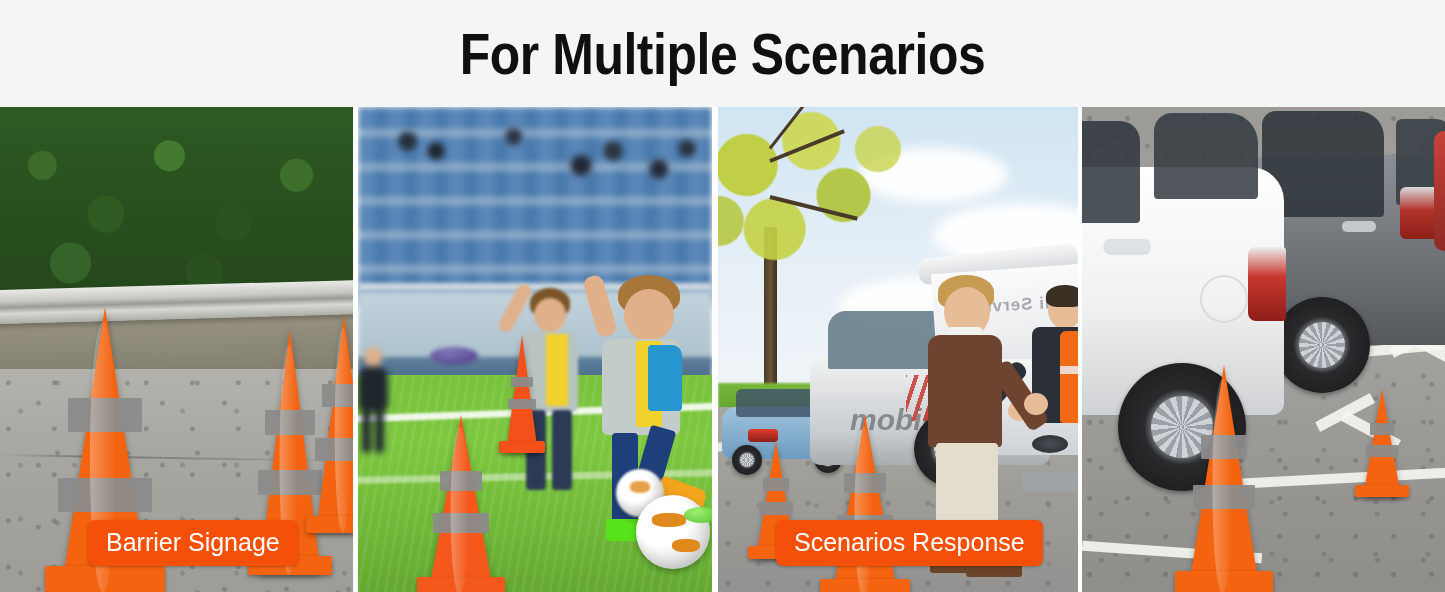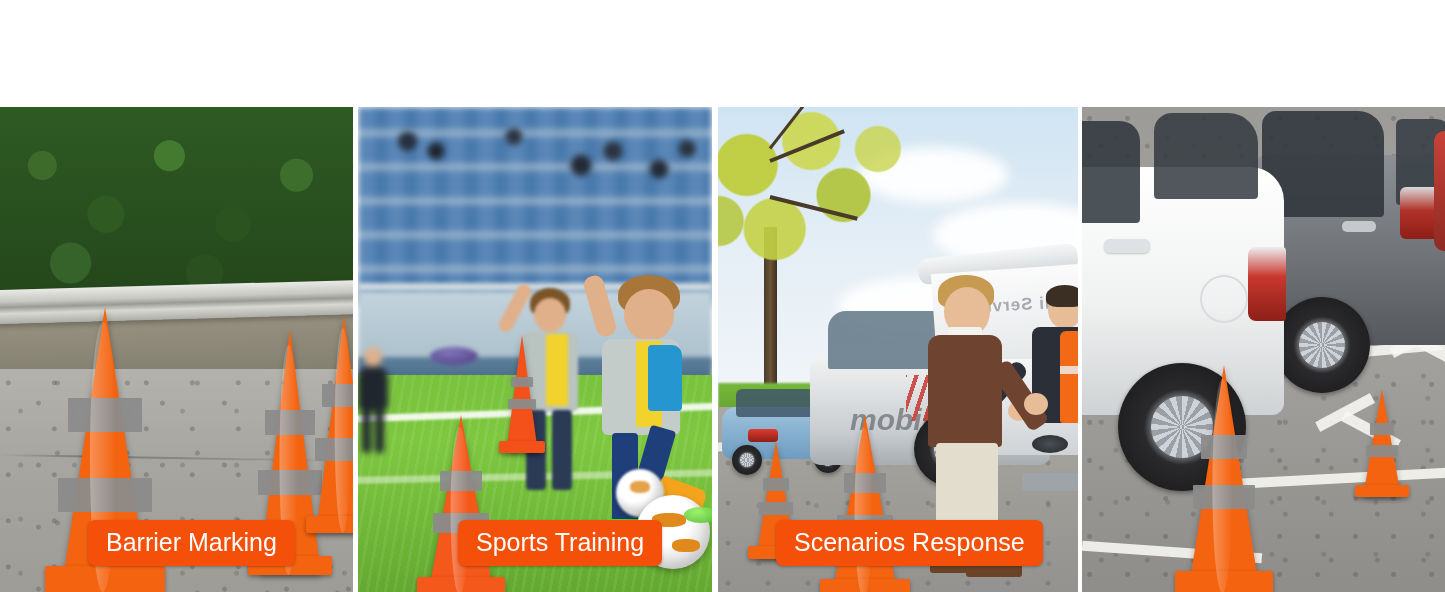--- a/index.html
+++ b/index.html
@@ -287,20 +287,23 @@
   .s4-chev{
     position:absolute; width:62px; height:11px;
     background:rgba(246,246,242,.9); filter:blur(.5px);
   }
 </style>
 </head>
 <body>
 
 <div class="banner">
 
+  <div class="header">
+    <div class="header-title">For Multiple Scenarios</div>
+  </div>
 
   <div class="panels">
 
     <div class="panel p1">
       <div class="scene">
         <div class="s1-hedge"></div>
         <div class="s1-wall"></div>
         <div class="s1-rail"></div>
         <div class="s1-road"></div>
         <div class="s1-crack"></div>
@@ -322,21 +325,21 @@
         </div>
 
         <div class="cone" style="left:297px; top:186px; width:94px; height:240px;">
           <div class="body" style="border-width:0 28px 218px 28px;"></div>
           <div class="base" style="width:76px; height:17px;"></div>
           <div class="band" style="width:44px; height:23px; bottom:126px;"></div>
           <div class="band" style="width:58px; height:23px; bottom:72px;"></div>
           <div class="sheen" style="width:16px; height:205px; border-radius:50%;"></div>
         </div>
       </div>
-      <div class="caption cap1">Barrier Marking</div>
+      <div class="caption cap1">Barrier Signage</div>
     </div>
 
     <div class="panel p2">
       <div class="scene">
         <div class="s2-stand"></div>
         <div class="s2-crowd"></div>
         <div class="s2-barrier"></div>
         <div class="s2-wall"></div>
         <div class="s2-track"></div>
         <div class="s2-grass"></div>
@@ -392,21 +395,20 @@
         </div>
 
         <div class="cone" style="left:48px; top:290px; width:110px; height:198px;">
           <div class="body" style="border-width:0 33px 180px 33px; border-color:transparent transparent #f4581a transparent;"></div>
           <div class="base" style="width:88px; height:18px; background:#f4581a;"></div>
           <div class="band" style="width:42px; height:20px; bottom:104px;"></div>
           <div class="band" style="width:56px; height:20px; bottom:62px;"></div>
           <div class="sheen" style="width:18px; height:168px; border-radius:50%;"></div>
         </div>
       </div>
-      <div class="caption cap2">Sports Training</div>
     </div>
 
     <div class="panel p3">
       <div class="scene">
         <div class="s3-sky"></div>
         <div class="s3-cloud" style="left:140px; top:40px; width:150px; height:56px;"></div>
         <div class="s3-cloud" style="left:215px; top:96px; width:180px; height:64px;"></div>
         <div class="s3-cloud" style="left:120px; top:170px; width:170px; height:58px;"></div>
 
         <div class="s3-tree-trunk"></div>

